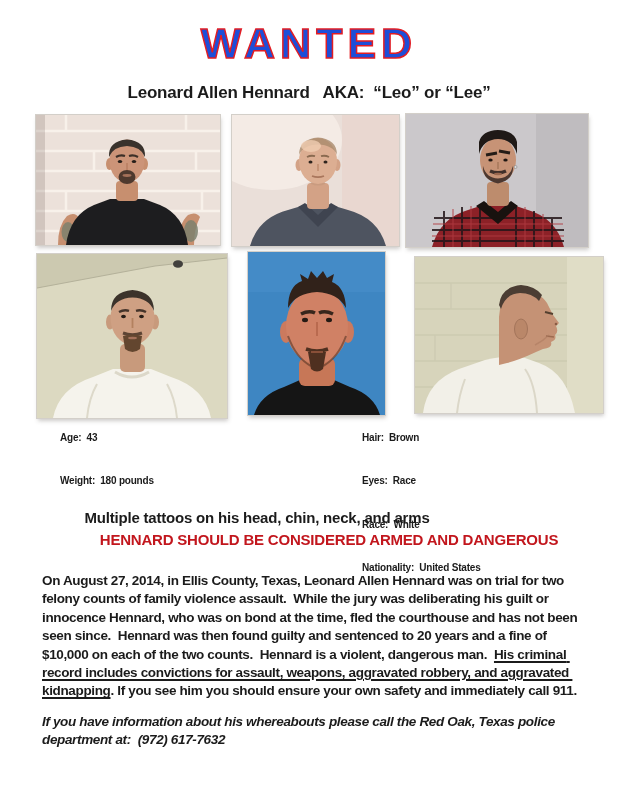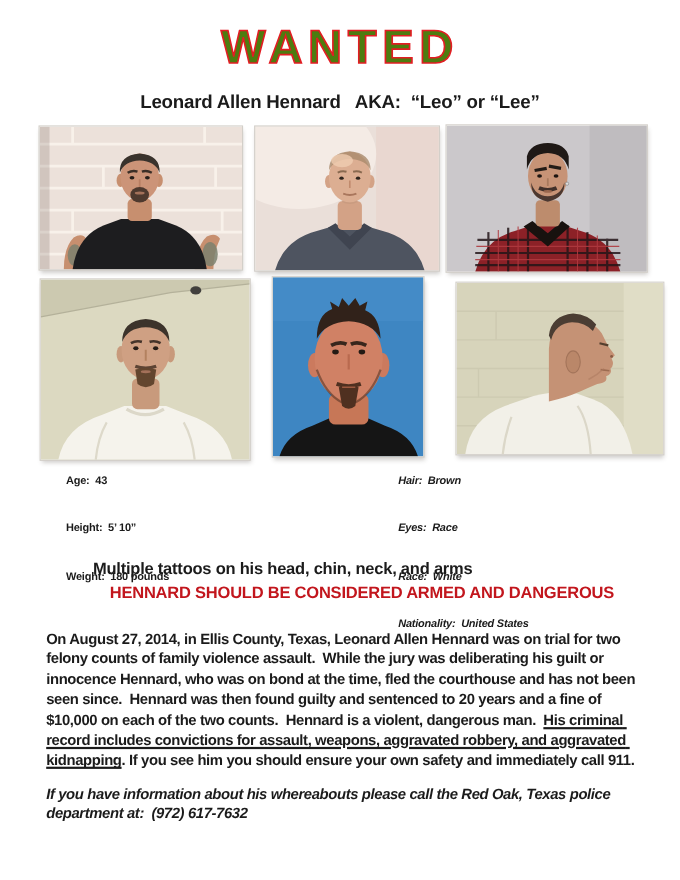--- a/index.html
+++ b/index.html
@@ -2,41 +2,41 @@
 <html><head>
 <meta charset="utf-8">
 <style>
   html,body{margin:0;padding:0;background:#ffffff;}
   .page{
     position:relative;width:618px;height:800px;overflow:hidden;background:#ffffff;
     font-family:"Liberation Sans",sans-serif;color:#1b1b1b;font-weight:bold;
   }
   .title{
     position:absolute;top:22px;left:0;width:618px;margin:0;text-align:center;
-    font-size:43px;font-weight:900;letter-spacing:5px;color:#4d7c0f;line-height:1;
+    font-size:43px;font-weight:900;letter-spacing:5px;color:#1d4ed8;line-height:1;
     -webkit-text-stroke:1.5px #e21d23;
   }
   .subtitle{
     position:absolute;top:83px;left:0;width:618px;text-align:center;
     font-size:17px;font-weight:bold;white-space:pre-wrap;letter-spacing:-0.2px;
   }
   .photo{
     position:absolute;background:#fff;outline:1px solid #d3cfc9;
     box-shadow:1px 3px 4px rgba(60,50,45,.25);
   }
   .photo svg{display:block;width:100%;height:100%;}
   .p1{left:36px;top:115px;width:184px;height:130px;}
   .p2{left:232px;top:115px;width:167px;height:131px;}
   .p3{left:406px;top:114px;width:182px;height:133px;}
   .p4{left:37px;top:254px;width:190px;height:164px;}
   .p5{left:248px;top:252px;width:137px;height:163px;}
   .p6{left:415px;top:257px;width:188px;height:156px;}
   .details-col{position:absolute;top:410px;font-size:10px;letter-spacing:-0.2px;white-space:pre-wrap;}
   .details-left{left:60px;}
-  .details-right{left:362px;font-style:italic;}
+  .details-right{left:362px;}
   .dline{height:21.4px;}
   .tattoo-note{
     position:absolute;top:509px;left:0;width:514px;text-align:center;
     font-size:15px;letter-spacing:-0.2px;white-space:pre-wrap;
   }
   .warning{
     position:absolute;top:531px;left:0;width:618px;text-align:center;
     font-size:15px;letter-spacing:-0.2px;color:#c2161d;white-space:pre-wrap;padding-left:20px;
   }
   .bodytext{position:absolute;top:560px;left:30px;width:566px;}
@@ -224,21 +224,20 @@
       <ellipse cx="106" cy="72" rx="6.5" ry="10" fill="#ba8769" stroke="#a3745a" stroke-width="1"></ellipse>
       <path d="M130,55 l8,2" stroke="#54402f" stroke-width="2"></path>
       <circle cx="141" cy="67" r="1.3" fill="#8a5c44"></circle>
       <path d="M131,79 l8,1" stroke="#9c6b50" stroke-width="1.5"></path>
       <path d="M120,88 Q128,84 134,78" stroke="#ad7c60" stroke-width="1.5" fill="none" opacity="0.6"></path>
     </svg>
   </div>
 
   <div class="details-col details-left">
     <div class="dline">Age:  43</div>
-    <div class="dline">Height:  5’ 10”</div>
     <div class="dline">Weight:  180 pounds</div>
   </div>
 
   <div class="details-col details-right">
     <div class="dline">Hair:  Brown</div>
     <div class="dline">Eyes:  Race</div>
     <div class="dline">Race:  White</div>
     <div class="dline">Nationality:  United States</div>
   </div>
 

